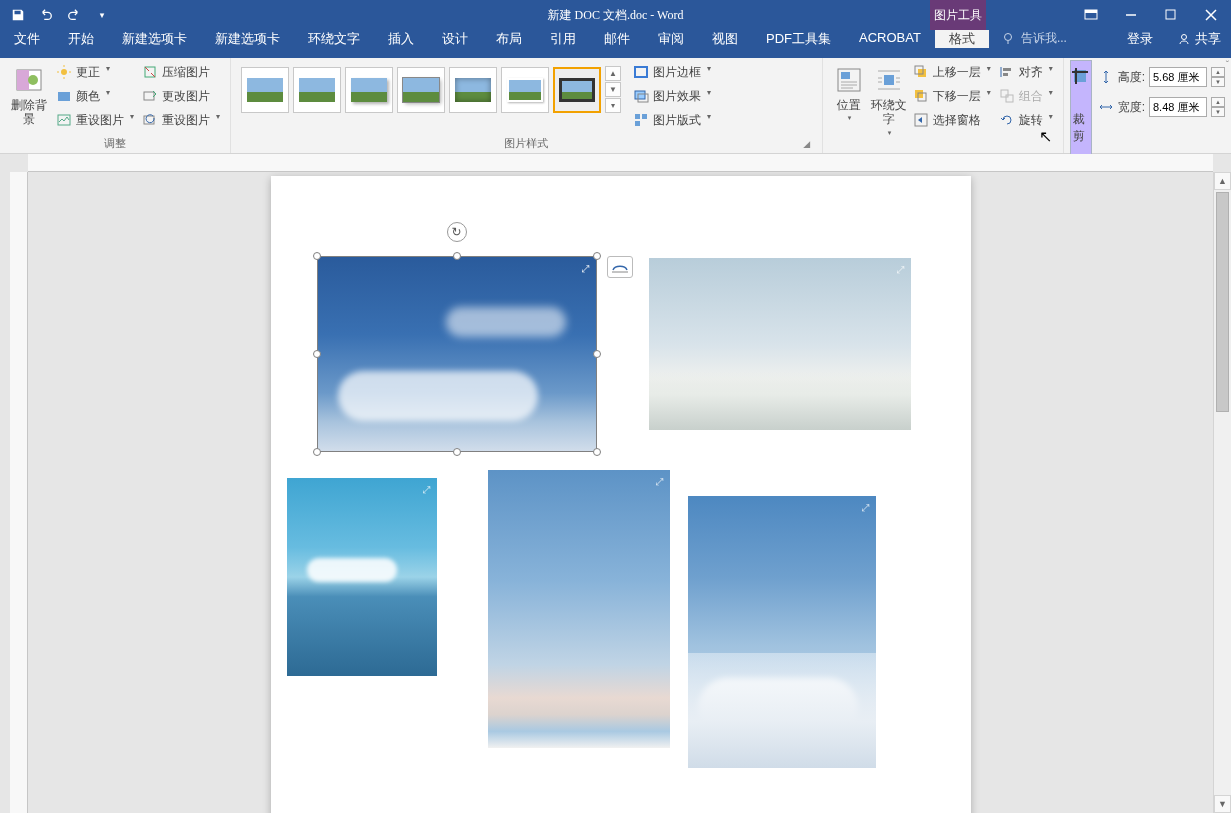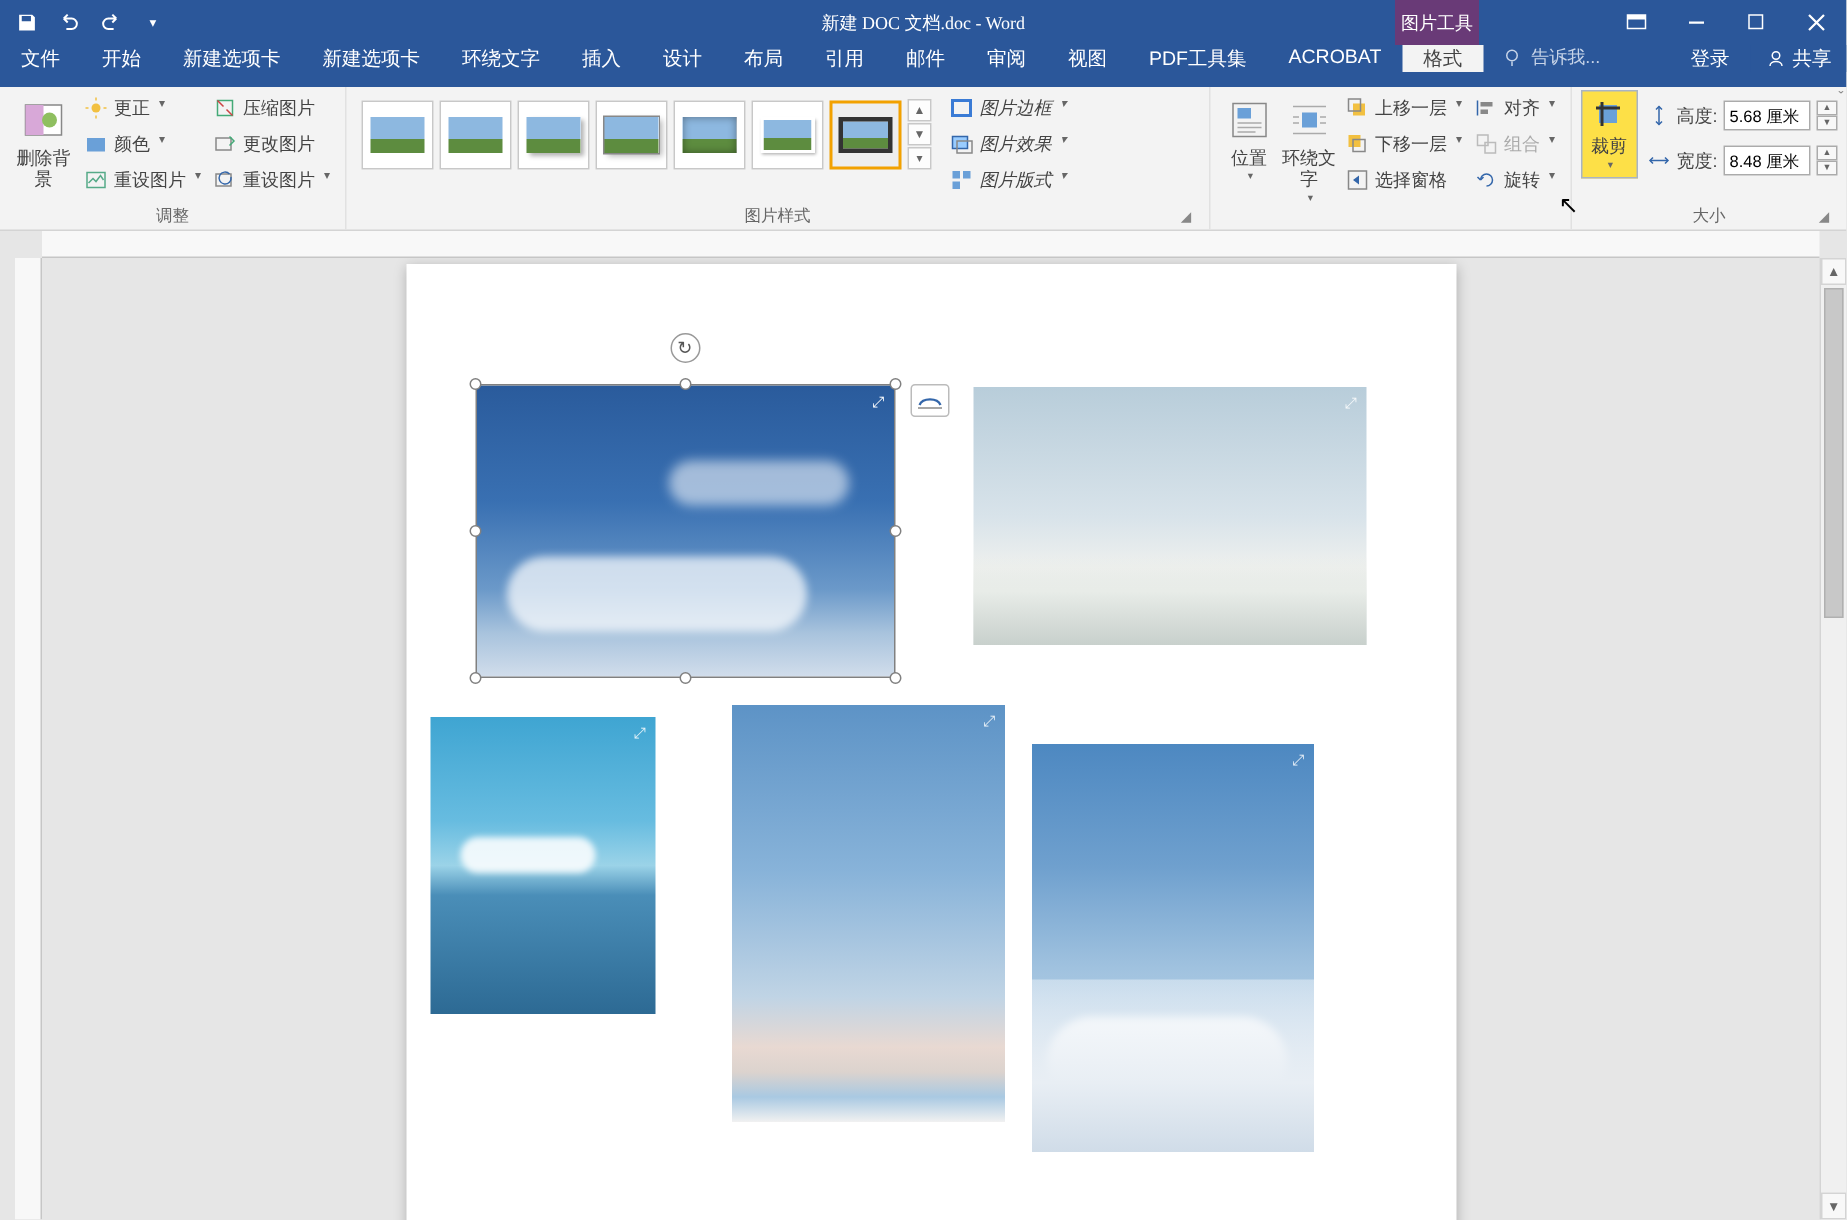--- a/index.html
+++ b/index.html
@@ -42,21 +42,21 @@
 .style-thumb { width: 36px; height: 24px; background: linear-gradient(to bottom, #8db8e0 0%, #8db8e0 60%, #5d8c3f 60%, #5d8c3f 100%); }
 .gallery-more { width: 16px; display: flex; flex-direction: column; gap: 1px; }
 .gal-arrow { height: 15px; border: 1px solid #c8c8c8; background: #fdfdfd; display: flex; align-items: center; justify-content: center; font-size: 8px; color: #666; }
 
 .size-row { display: flex; align-items: center; gap: 4px; height: 22px; }
 .size-row .ic { width: 16px; height: 16px; }
 .size-input { width: 58px; height: 20px; border: 1px solid #ababab; background: #fff; font-size: 11px; padding: 0 3px; }
 .spinner { display: flex; flex-direction: column; }
 .spin-btn { width: 14px; height: 10px; border: 1px solid #ababab; background: #f8f8f8; font-size: 6px; display: flex; align-items: center; justify-content: center; color: #666; }
 
-.crop-btn { display:flex; flex-direction:column; align-items:center; width:38px; padding:4px 2px; background:#fde047; border:1px solid #a9b4c4; }
+.crop-btn { display:flex; flex-direction:column; align-items:center; width:22px; padding:4px 2px; background:#c4b5fd; border:1px solid #a9b4c4;gap:22px; }
 .crop-btn .icon-lg { width:24px; height:24px; }
 
 .workspace { position: absolute; top: 154px; left: 0; right: 0; bottom: 0; background: #e6e6e6; overflow: hidden; }
 .hruler { position: absolute; top: 0; left: 28px; right: 18px; height: 18px; background: #f8f8f8; border-bottom: 1px solid #c6c6c6; }
 .vruler { position: absolute; top: 18px; left: 10px; width: 18px; bottom: 0; background: #f8f8f8; border-right: 1px solid #c6c6c6; }
 .page-area { position: absolute; top: 18px; left: 28px; right: 18px; bottom: 0; overflow: auto; display:flex; justify-content:center; }
 .page { width: 700px; min-height: 900px; background: #fff; box-shadow: 0 2px 8px rgba(0,0,0,0.25); margin-top: 4px; position: relative; }
 
 .sel-img { position: absolute; left: 46px; top: 80px; width: 280px; height: 196px; }
 .sel-body { width: 100%; height: 100%; background: linear-gradient(to bottom, #2a5b9c 0%, #3970b2 40%, #6b99c9 70%, #a8c3dd 85%, #d1ddeb 100%); border: 1px solid #808080; position: relative; overflow:hidden;}
@@ -278,21 +278,21 @@
           </div>
         <div class="style-item sel">
             <div class="style-thumb" style="border:3px solid #333;"></div>
           </div>
         <div class="gallery-more">
           <div class="gal-arrow">▲</div>
           <div class="gal-arrow">▼</div>
           <div class="gal-arrow">▾</div>
         </div>
       </div>
-      <div class="col" style="margin-left:4px;font-style:italic;">
+      <div class="col" style="margin-left:4px;">
         <div class="small-btn">
           <span class="ic">
               <svg width="16" height="16">
                 <rect x="2" y="3" width="12" height="10" fill="none" stroke="#3a7bd5" stroke-width="2"></rect>
               </svg>
             </span>
           <span>图片边框</span>
             <span class="dd">▾</span>
         </div>
         <div class="small-btn">

